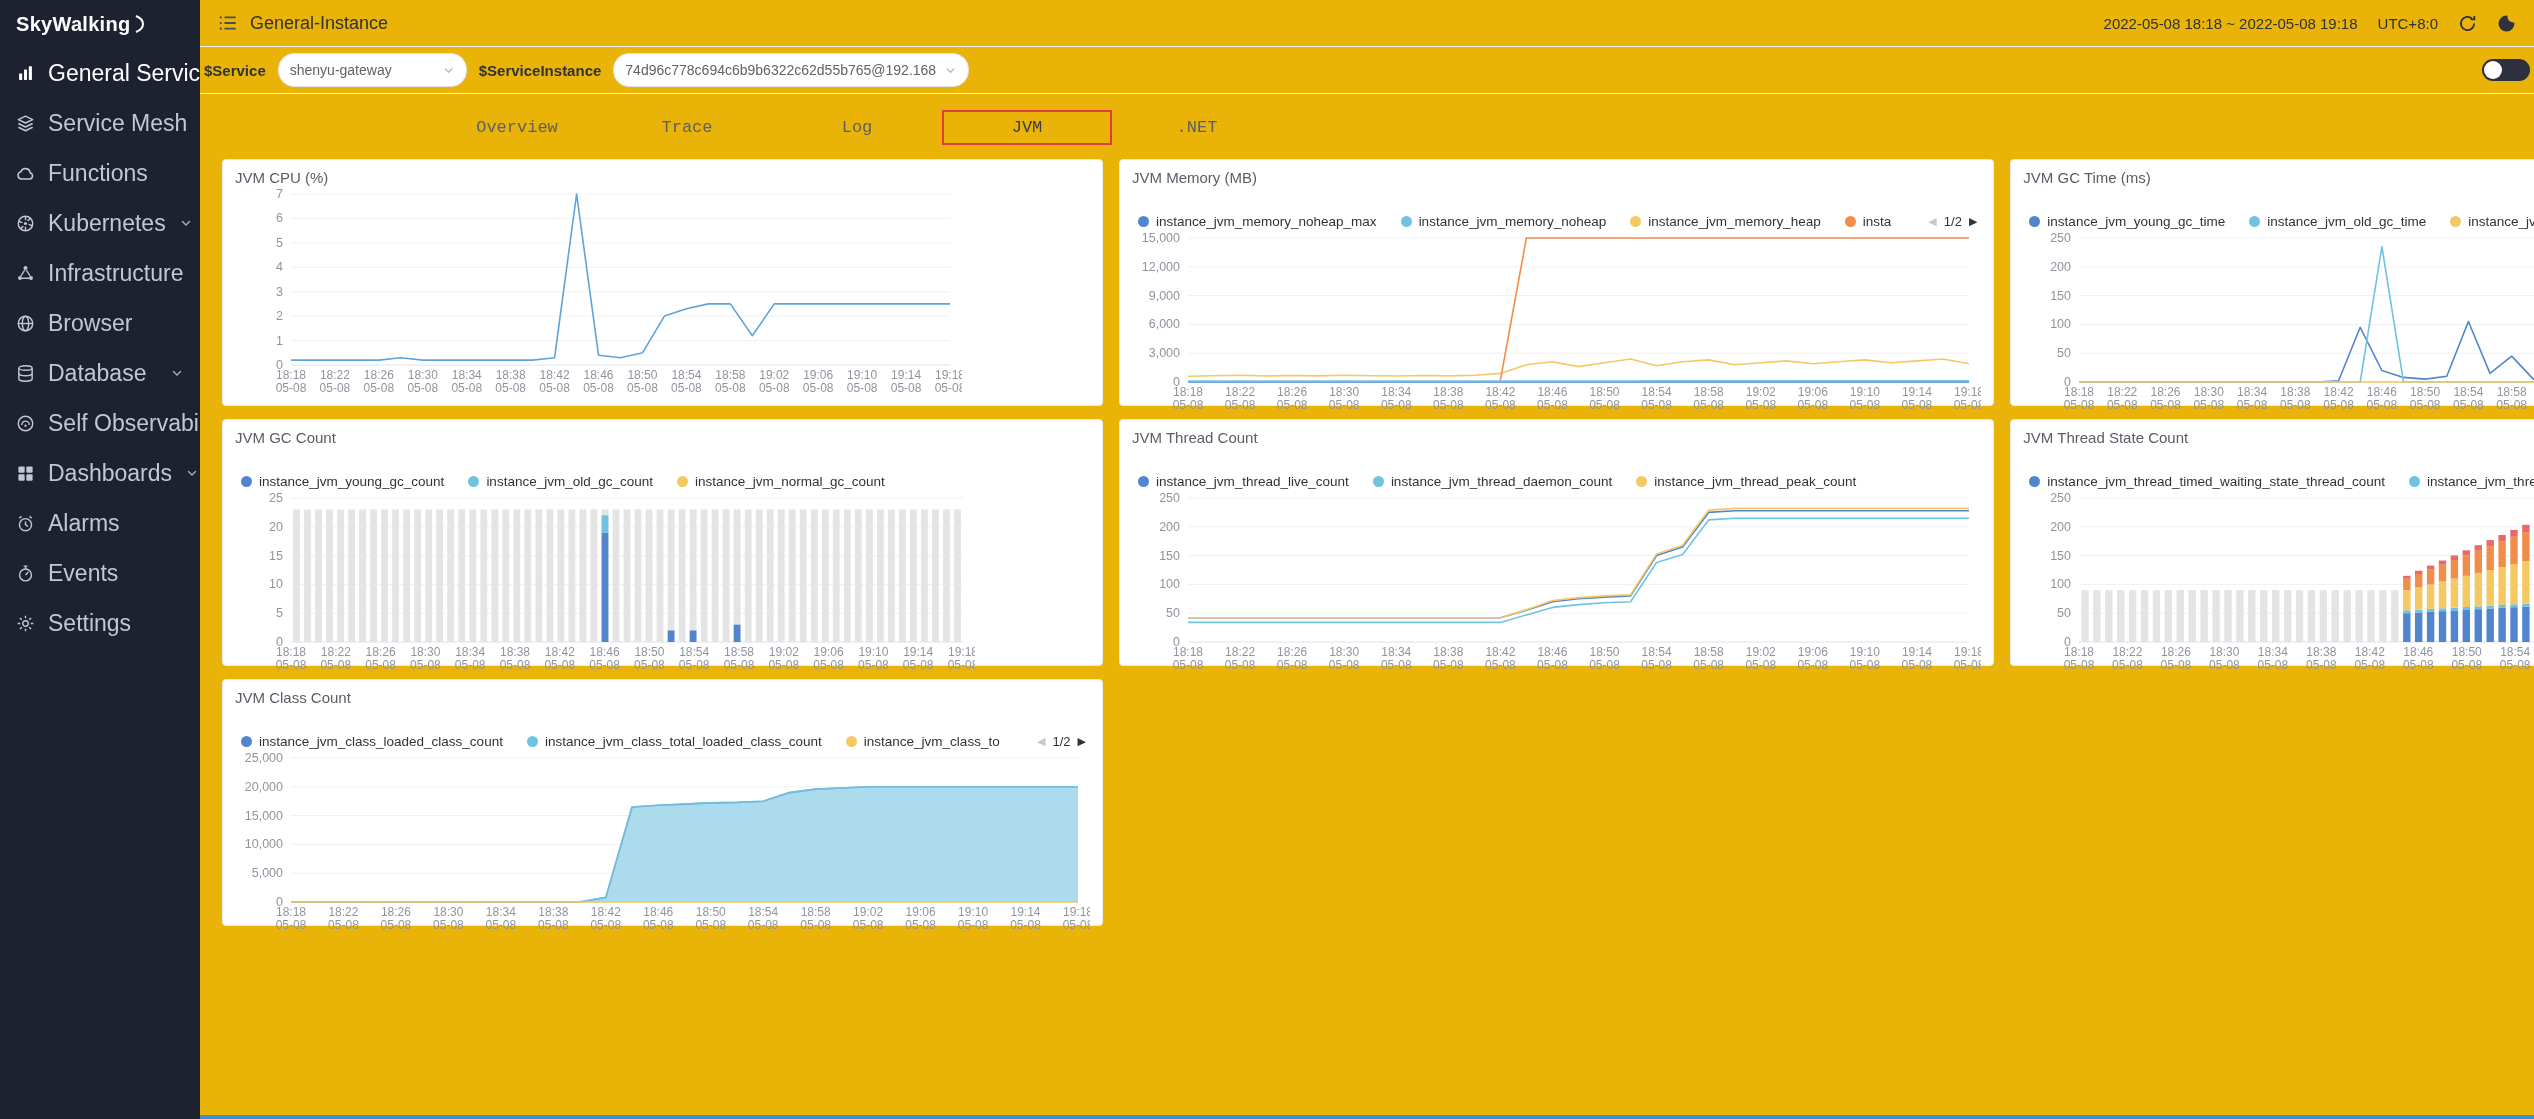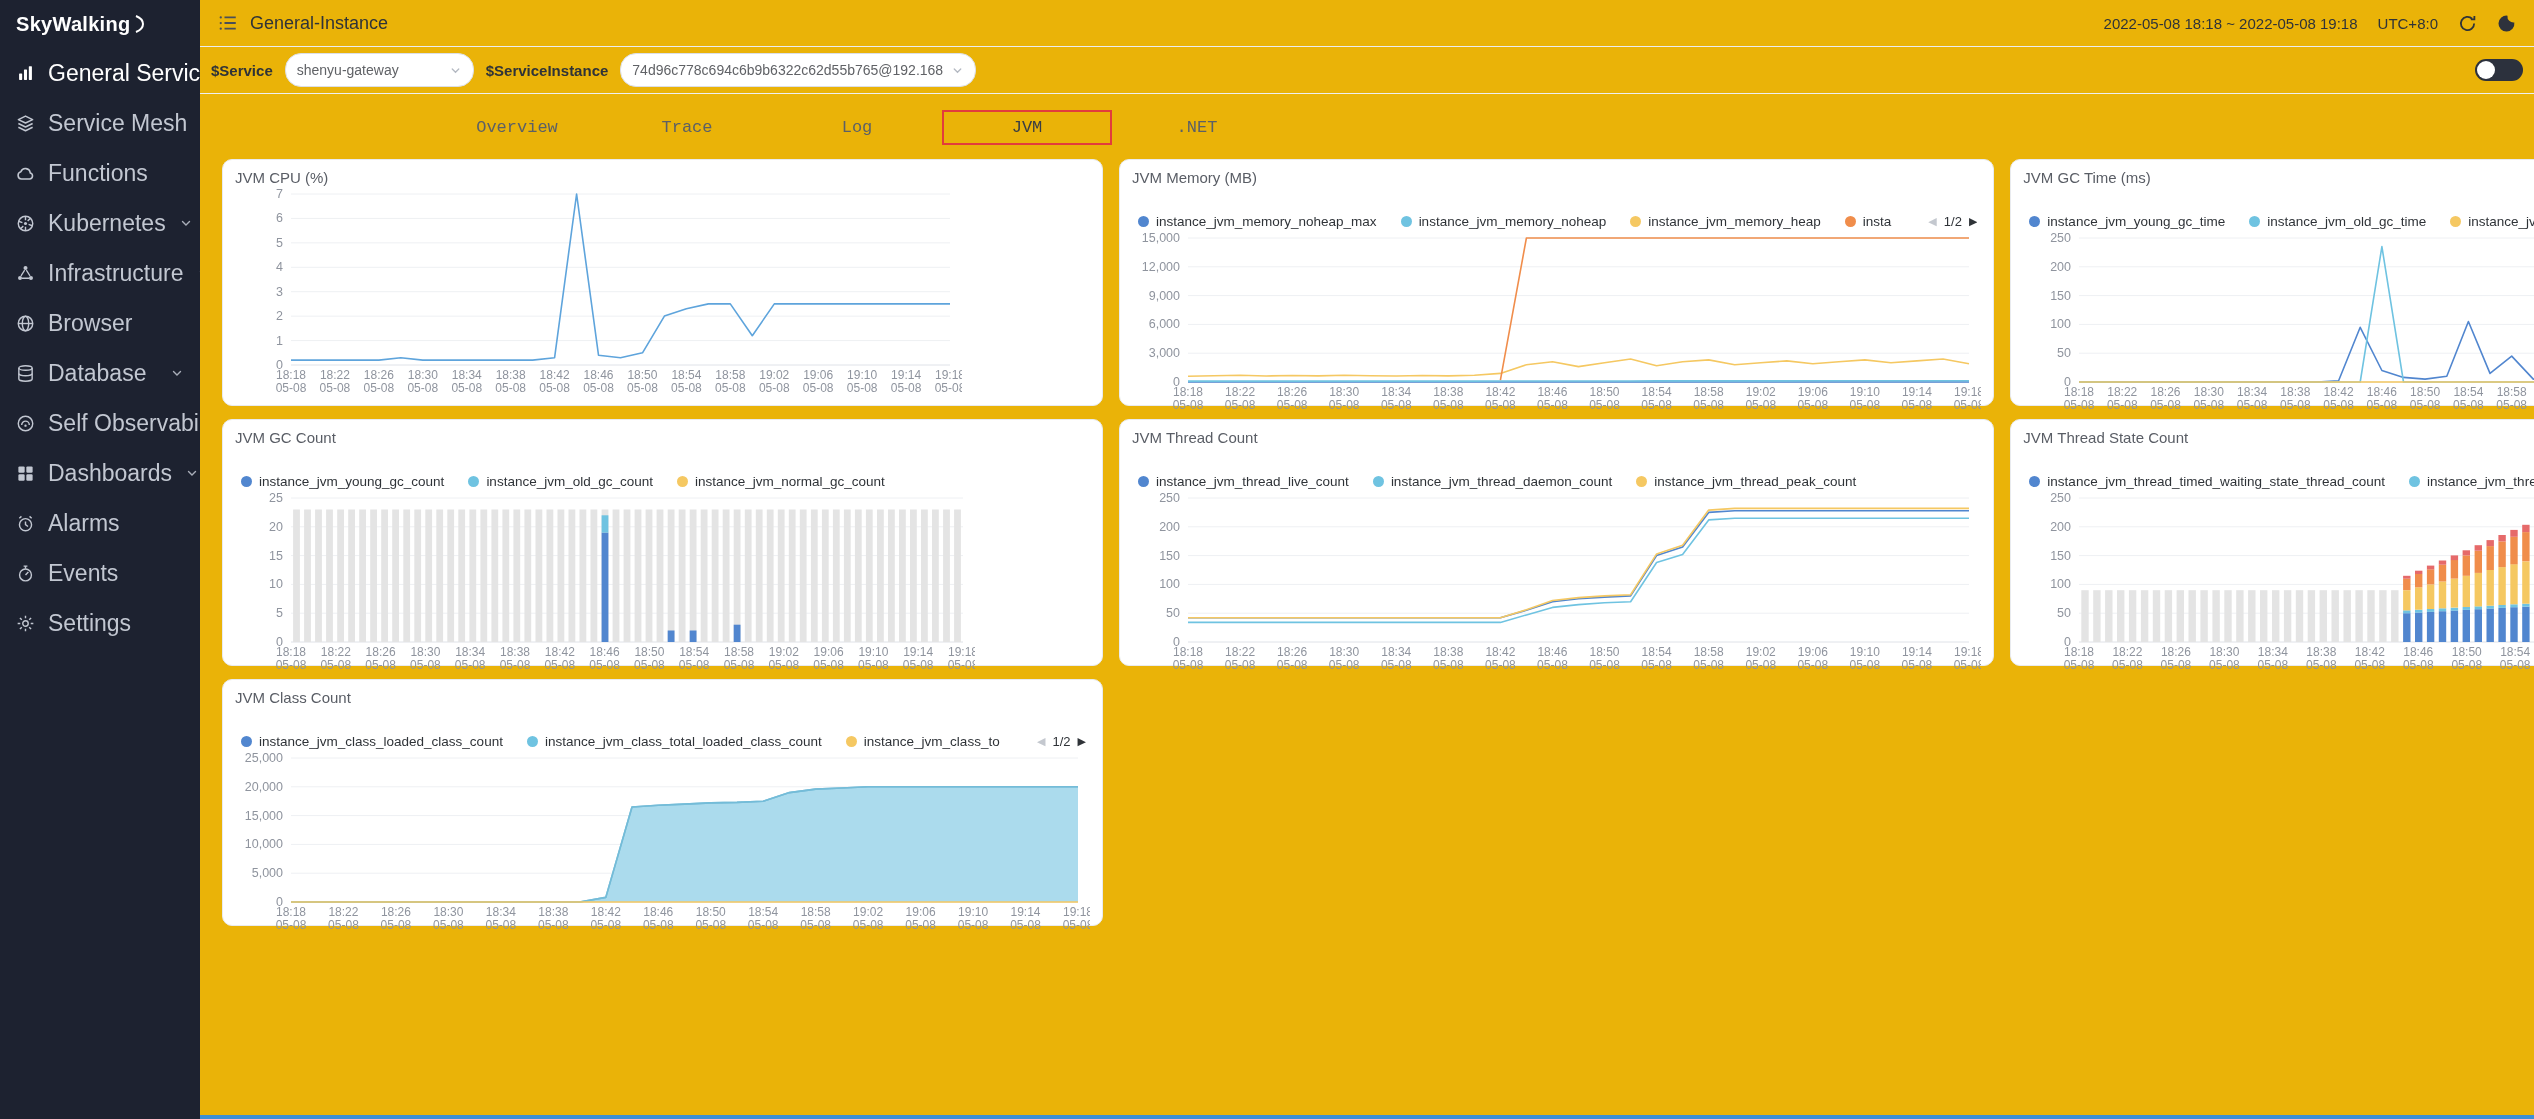--- a/index.html
+++ b/index.html
@@ -25,36 +25,36 @@
   .main{flex:1;min-width:0;display:flex;flex-direction:column;position:relative;background:#eab308;}
   .topbar{height:46px;display:flex;align-items:center;padding:0 18px;border-bottom:1px solid #ebedf0;flex-shrink:0;}
   .hdr-icon{display:flex;color:#4a4f57;}
   .hdr-icon svg{width:20px;height:20px;}
   .hdr-title{margin-left:12px;font-size:18px;color:#2f3338;}
   .hdr-right{margin-left:auto;display:flex;align-items:center;gap:20px;font-size:15px;color:#2f3338;}
   .icon-btn{display:flex;cursor:pointer;color:#2f3338;}
   .icon-btn svg{width:19px;height:19px;}
   .moon{color:#2e323c;}
 
-  .varsbar{height:46px;display:flex;align-items:center;gap:12px;padding:0 11px;border-bottom:1px solid #eef0f2;flex-shrink:0;}
+  .varsbar{height:46px;display:flex;align-items:center;gap:12px;padding:0 4px;border-bottom:1px solid #eef0f2;flex-shrink:0;}
   .var-label{font-size:15px;font-weight:700;color:#2f3338;}
   .select{display:flex;align-items:center;justify-content:space-between;gap:8px;border:1px solid #dcdfe6;border-radius:16px;height:32px;padding:0 11px;font-size:14px;color:#606266;background:#fff;cursor:pointer;}
   .select.narrow{min-width:165px;}
   .select.wide{min-width:330px;}
   .caret{display:flex;color:#b4b9c2;}
   .caret svg{width:13px;height:13px;}
   .toggle{margin-left:auto;width:48px;height:22px;border-radius:11px;background:#2c313d;position:relative;cursor:pointer;flex-shrink:0;}
   .toggle .knob{position:absolute;left:2px;top:2px;width:18px;height:18px;border-radius:50%;background:#fff;}
 
   .tabs{display:flex;padding:16px 0 8px 232px;flex-shrink:0;}
   .tab{width:170px;text-align:center;font-size:17px;color:#5c6066;padding:8px 0;cursor:pointer;box-sizing:border-box;font-family:Liberation Mono, monospace;}
   .tab.selected{border:2px solid #e23c3c;padding:6px 0;color:#3a3e44;}
 
   .panels{display:grid;grid-template-columns:repeat(3,1fr);gap:13px 16px;padding:6px 22px 0 22px;}
-  .panel{height:247px;box-sizing:border-box;border:1px solid #e9ebef;border-radius:10px;padding:9px 12px 6px 12px;display:flex;flex-direction:column;background:#fff;}
+  .panel{height:247px;box-sizing:border-box;border:1px solid #e9ebef;border-radius:4px;padding:9px 12px 6px 12px;display:flex;flex-direction:column;background:#fff;}
   .panel-title{font-size:15px;color:#595d65;flex-shrink:0;}
   .panel-legend{display:flex;align-items:center;gap:24px;margin:26px 4px 0 6px;position:relative;padding-right:86px;overflow:hidden;white-space:nowrap;flex-shrink:0;height:18px;}
   .legend-item{display:inline-flex;align-items:center;gap:7px;font-size:13.5px;color:#2f3338;flex-shrink:0;}
   .legend-dot{width:11px;height:11px;border-radius:50%;flex-shrink:0;}
   .legend-pager{position:absolute;right:0;top:0;display:flex;align-items:center;gap:7px;font-size:13px;color:#2f3338;background:#fff;padding-left:8px;height:18px;}
   .pg-prev{color:#c4c8cf;font-size:11px;cursor:pointer;}
   .pg-next{color:#2f3338;font-size:11px;cursor:pointer;}
   .panel-plot{flex:1;min-height:0;}
   .panel-plot svg{display:block;}
   svg text{font-family:"Liberation Sans",sans-serif;}

